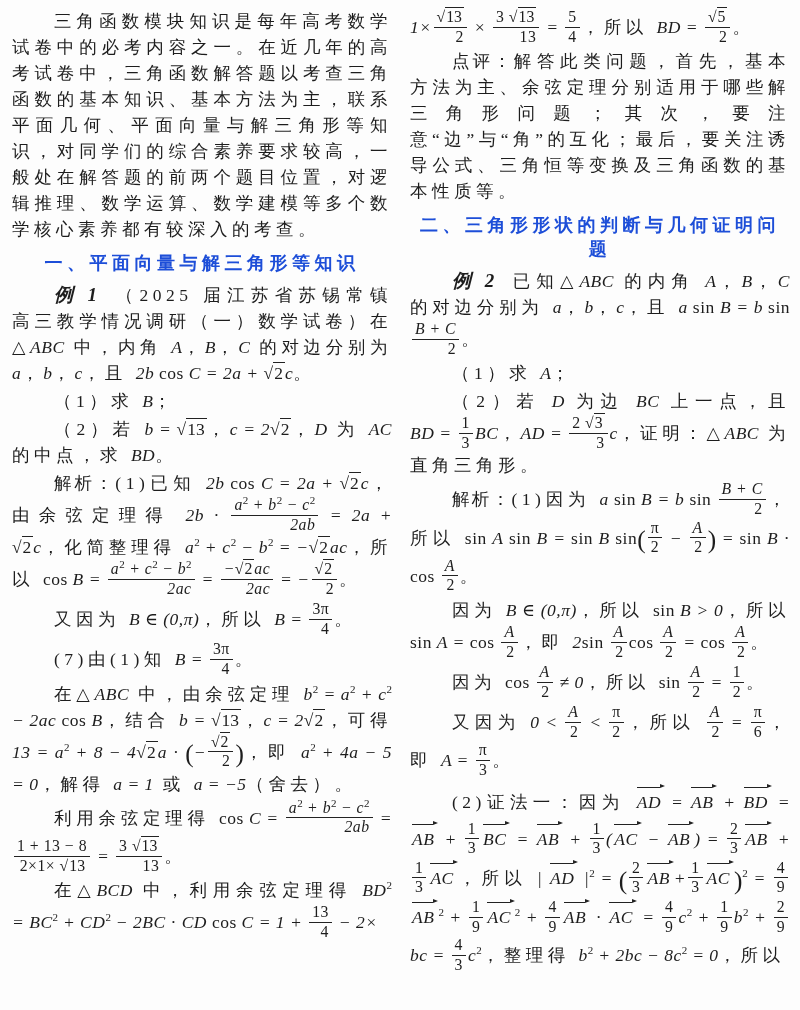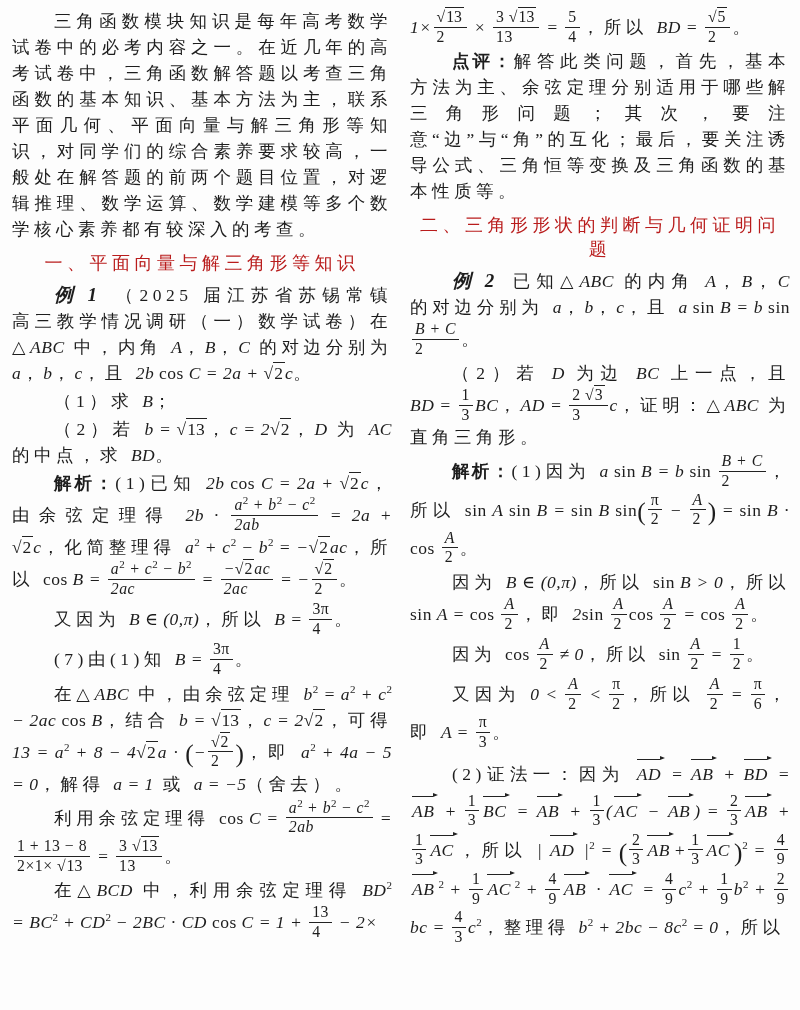--- a/index.html
+++ b/index.html
@@ -2,29 +2,29 @@
 <html><head>
 <meta charset="utf-8">
 <style>
   html,body{margin:0;padding:0;width:800px;height:1010px;overflow:hidden;background:#fdfdfd;}
   .page{box-sizing:border-box;width:708px;height:1010px;padding:6px 12px 0 12px;
         display:flex;gap:18px;color:#1d1d1d;
         font-family:"Liberation Serif","DejaVu Serif",serif;}
   .col{width:380px;flex:0 0 380px;}
   .para{font-size:17.5px;line-height:26px;text-align:justify;margin:2px 0;}
   .para.indent{text-indent:42px;}
-  .heading{font-family:"Liberation Sans","DejaVu Sans",sans-serif;font-weight:normal;
-           font-size:18px;color:#b91c1c;text-align:center;margin:9px 0 7px 0;letter-spacing:1px;}
+  .heading{font-family:"Liberation Sans","DejaVu Sans",sans-serif;font-weight:bold;
+           font-size:18px;color:#1d4ed8;text-align:center;margin:9px 0 7px 0;letter-spacing:1px;}
   .tx{letter-spacing:4.5px;}
   .m{font-style:italic;letter-spacing:0.5px;}
   .r{font-style:normal;letter-spacing:0.5px;}
-  .lbl{font-family:"Liberation Sans","DejaVu Sans",sans-serif;font-weight:bold;letter-spacing:2px;}
+  .lbl{font-family:"Liberation Sans","DejaVu Sans",sans-serif;font-weight:normal;letter-spacing:2px;}
   .ex{font-weight:bold;font-style:italic;font-size:19px;letter-spacing:3px;margin-right:14px;}
   sup{font-size:11px;font-style:normal;line-height:0;letter-spacing:0;}
-  .frac{display:inline-block;vertical-align:-0.55em;text-align:left;
+  .frac{display:inline-block;vertical-align:-0.55em;text-align:right;
         font-size:0.9em;line-height:1.18;margin:0 2px;text-indent:0;}
   .frac .num{display:block;padding:0 3px;}
   .frac .den{display:block;border-top:1px solid #222;padding:0 3px;}
   .sqrt{font-style:normal;white-space:nowrap;letter-spacing:0;}
   .sqrt .rt{letter-spacing:0;}
   .sqrt .rad{border-top:1px solid #222;padding:0 2px 0 1px;}
   .vec{position:relative;display:inline-block;font-style:italic;letter-spacing:0.5px;
        padding:3px 3px 0 1px;margin:4px 1px;text-indent:0;}
   .vec::before{content:"";position:absolute;left:1px;right:4px;top:1px;border-top:1.3px solid #222;}
   .vec::after{content:"";position:absolute;right:-1px;top:-1.6px;width:0;height:0;
@@ -46,20 +46,21 @@
       <div class="para indent"><span class="tx">(7)由(1)知 </span><span class="m">B = </span><span class="frac"><span class="num"><span class="r">3π</span></span><span class="den"><span class="r">4</span></span></span><span class="tx">。</span></div>
       <div class="para indent"><span class="tx">在△</span><span class="m">ABC</span><span class="tx"> 中，由余弦定理 </span><span class="m">b</span><sup>2</sup><span class="m"> = a</span><sup>2</sup><span class="m"> + c</span><sup>2</sup><span class="m"> − 2ac</span><span class="r"> cos </span><span class="m">B</span><span class="tx">，结合 </span><span class="m">b = </span><span class="sqrt"><span class="rt">√</span><span class="rad">13</span></span><span class="tx">，</span><span class="m">c = 2</span><span class="sqrt"><span class="rt">√</span><span class="rad">2</span></span><span class="tx">，可得 </span><span class="m">13 = a</span><sup>2</sup><span class="m"> + 8 − 4</span><span class="sqrt"><span class="rt">√</span><span class="rad">2</span></span><span class="m">a</span><span class="r"> · </span><span class="bigp">(</span><span class="m">−</span><span class="frac"><span class="num"><span class="sqrt"><span class="rt">√</span><span class="rad">2</span></span></span><span class="den"><span class="r">2</span></span></span><span class="bigp">)</span><span class="tx">，即 </span><span class="m">a</span><sup>2</sup><span class="m"> + 4a − 5 = 0</span><span class="tx">，解得 </span><span class="m">a = 1</span><span class="tx"> 或 </span><span class="m">a = −5</span><span class="tx">（舍去）。</span></div>
       <div class="para indent"><span class="tx">利用余弦定理得 </span><span class="r">cos </span><span class="m">C = </span><span class="frac"><span class="num"><span class="m">a</span><sup>2</sup><span class="m"> + b</span><sup>2</sup><span class="m"> − c</span><sup>2</sup></span><span class="den"><span class="m">2ab</span></span></span><span class="m"> = </span><span class="frac"><span class="num"><span class="r">1 + 13 − 8</span></span><span class="den"><span class="r">2×1× </span><span class="sqrt"><span class="rt">√</span><span class="rad">13</span></span></span></span><span class="m"> = </span><span class="frac"><span class="num"><span class="r">3 </span><span class="sqrt"><span class="rt">√</span><span class="rad">13</span></span></span><span class="den"><span class="r">13</span></span></span><span class="tx">。</span></div>
       <div class="para indent"><span class="tx">在△</span><span class="m">BCD</span><span class="tx"> 中，利用余弦定理得 </span><span class="m">BD</span><sup>2</sup><span class="m"> = </span><span class="m">BC</span><sup>2</sup><span class="m"> + CD</span><sup>2</sup><span class="m"> − 2BC</span><span class="r"> · </span><span class="m">CD</span><span class="r"> cos </span><span class="m">C = 1 + </span><span class="frac"><span class="num"><span class="r">13</span></span><span class="den"><span class="r">4</span></span></span><span class="m"> − 2×</span></div>
     </div>
   <div class="col">
       <div class="para"><span class="m">1×</span><span class="frac"><span class="num"><span class="sqrt"><span class="rt">√</span><span class="rad">13</span></span></span><span class="den"><span class="r">2</span></span></span><span class="m"> × </span><span class="frac"><span class="num"><span class="r">3 </span><span class="sqrt"><span class="rt">√</span><span class="rad">13</span></span></span><span class="den"><span class="r">13</span></span></span><span class="m"> = </span><span class="frac"><span class="num"><span class="r">5</span></span><span class="den"><span class="r">4</span></span></span><span class="tx">，所以 </span><span class="m">BD = </span><span class="frac"><span class="num"><span class="sqrt"><span class="rt">√</span><span class="rad">5</span></span></span><span class="den"><span class="r">2</span></span></span><span class="tx">。</span></div>
       <div class="para indent"><span class="lbl">点评：</span><span class="tx">解答此类问题，首先，基本方法为主、余弦定理分别适用于哪些解三角形问题；其次，要注意“边”与“角”的互化；最后，要关注诱导公式、三角恒等变换及三角函数的基本性质等。</span></div>
       <div class="heading"><span class="tx">二、三角形形状的判断与几何证明问题</span></div>
       <div class="para indent"><span class="ex">例 2</span><span class="tx">已知△</span><span class="m">ABC</span><span class="tx"> 的内角 </span><span class="m">A</span><span class="tx">，</span><span class="m">B</span><span class="tx">，</span><span class="m">C</span><span class="tx"> 的对边分别为 </span><span class="m">a</span><span class="tx">，</span><span class="m">b</span><span class="tx">，</span><span class="m">c</span><span class="tx">，且 </span><span class="m">a</span><span class="r"> sin </span><span class="m">B = b</span><span class="r"> sin </span><span class="frac"><span class="num"><span class="m">B + C</span></span><span class="den"><span class="r">2</span></span></span><span class="tx">。</span></div>
+      <div class="para indent"><span class="tx">（1）求 </span><span class="m">A</span><span class="tx">；</span></div>
       <div class="para indent"><span class="tx">（2）若 </span><span class="m">D</span><span class="tx"> 为边 </span><span class="m">BC</span><span class="tx"> 上一点，且 </span><span class="m">BD = </span><span class="frac"><span class="num"><span class="r">1</span></span><span class="den"><span class="r">3</span></span></span><span class="m">BC</span><span class="tx">，</span><span class="m">AD = </span><span class="frac"><span class="num"><span class="r">2 </span><span class="sqrt"><span class="rt">√</span><span class="rad">3</span></span></span><span class="den"><span class="r">3</span></span></span><span class="m">c</span><span class="tx">，证明：△</span><span class="m">ABC</span><span class="tx"> 为直角三角形。</span></div>
       <div class="para indent"><span class="lbl">解析：</span><span class="tx">(1)因为 </span><span class="m">a</span><span class="r"> sin </span><span class="m">B = b</span><span class="r"> sin </span><span class="frac"><span class="num"><span class="m">B + C</span></span><span class="den"><span class="r">2</span></span></span><span class="tx">，所以 </span><span class="r">sin </span><span class="m">A</span><span class="r"> sin </span><span class="m">B = </span><span class="r">sin </span><span class="m">B</span><span class="r"> sin</span><span class="bigp">(</span><span class="frac"><span class="num"><span class="r">π</span></span><span class="den"><span class="r">2</span></span></span><span class="m"> − </span><span class="frac"><span class="num"><span class="m">A</span></span><span class="den"><span class="r">2</span></span></span><span class="bigp">)</span><span class="m"> = </span><span class="r">sin </span><span class="m">B</span><span class="r"> · </span><span class="r">cos </span><span class="frac"><span class="num"><span class="m">A</span></span><span class="den"><span class="r">2</span></span></span><span class="tx">。</span></div>
       <div class="para indent"><span class="tx">因为 </span><span class="m">B ∈ (0,π)</span><span class="tx">，所以 </span><span class="r">sin </span><span class="m">B &gt; 0</span><span class="tx">，所以 </span><span class="r">sin </span><span class="m">A = </span><span class="r">cos </span><span class="frac"><span class="num"><span class="m">A</span></span><span class="den"><span class="r">2</span></span></span><span class="tx">，即 </span><span class="m">2</span><span class="r">sin </span><span class="frac"><span class="num"><span class="m">A</span></span><span class="den"><span class="r">2</span></span></span><span class="r">cos </span><span class="frac"><span class="num"><span class="m">A</span></span><span class="den"><span class="r">2</span></span></span><span class="m"> = </span><span class="r">cos </span><span class="frac"><span class="num"><span class="m">A</span></span><span class="den"><span class="r">2</span></span></span><span class="tx">。</span></div>
       <div class="para indent"><span class="tx">因为 </span><span class="r">cos </span><span class="frac"><span class="num"><span class="m">A</span></span><span class="den"><span class="r">2</span></span></span><span class="m"> ≠ 0</span><span class="tx">，所以 </span><span class="r">sin </span><span class="frac"><span class="num"><span class="m">A</span></span><span class="den"><span class="r">2</span></span></span><span class="m"> = </span><span class="frac"><span class="num"><span class="r">1</span></span><span class="den"><span class="r">2</span></span></span><span class="tx">。</span></div>
       <div class="para indent"><span class="tx">又因为 </span><span class="m">0 &lt; </span><span class="frac"><span class="num"><span class="m">A</span></span><span class="den"><span class="r">2</span></span></span><span class="m"> &lt; </span><span class="frac"><span class="num"><span class="r">π</span></span><span class="den"><span class="r">2</span></span></span><span class="tx">，所以 </span><span class="frac"><span class="num"><span class="m">A</span></span><span class="den"><span class="r">2</span></span></span><span class="m"> = </span><span class="frac"><span class="num"><span class="r">π</span></span><span class="den"><span class="r">6</span></span></span><span class="tx">，即 </span><span class="m">A = </span><span class="frac"><span class="num"><span class="r">π</span></span><span class="den"><span class="r">3</span></span></span><span class="tx">。</span></div>
       <div class="para indent"><span class="tx">(2)证法一：因为 </span><span class="vec">AD</span><span class="m"> = </span><span class="vec">AB</span><span class="m"> + </span><span class="vec">BD</span><span class="m"> = </span><span class="vec">AB</span><span class="m"> + </span><span class="frac"><span class="num"><span class="r">1</span></span><span class="den"><span class="r">3</span></span></span><span class="vec">BC</span><span class="m"> = </span><span class="vec">AB</span><span class="m"> + </span><span class="frac"><span class="num"><span class="r">1</span></span><span class="den"><span class="r">3</span></span></span><span class="m">(</span><span class="vec">AC</span><span class="m"> − </span><span class="vec">AB</span><span class="m">) = </span><span class="frac"><span class="num"><span class="r">2</span></span><span class="den"><span class="r">3</span></span></span><span class="vec">AB</span><span class="m"> + </span><span class="frac"><span class="num"><span class="r">1</span></span><span class="den"><span class="r">3</span></span></span><span class="vec">AC</span><span class="tx">，所以 </span><span class="m">| </span><span class="vec">AD</span><span class="m"> |</span><sup>2</sup><span class="m"> = </span><span class="bigp">(</span><span class="frac"><span class="num"><span class="r">2</span></span><span class="den"><span class="r">3</span></span></span><span class="vec">AB</span><span class="m">+</span><span class="frac"><span class="num"><span class="r">1</span></span><span class="den"><span class="r">3</span></span></span><span class="vec">AC</span><span class="bigp">)</span><sup>2</sup><span class="m"> = </span><span class="frac"><span class="num"><span class="r">4</span></span><span class="den"><span class="r">9</span></span></span><span class="vec">AB</span><sup>2</sup><span class="m"> + </span><span class="frac"><span class="num"><span class="r">1</span></span><span class="den"><span class="r">9</span></span></span><span class="vec">AC</span><sup>2</sup><span class="m"> + </span><span class="frac"><span class="num"><span class="r">4</span></span><span class="den"><span class="r">9</span></span></span><span class="vec">AB</span><span class="r"> · </span><span class="vec">AC</span><span class="m"> = </span><span class="frac"><span class="num"><span class="r">4</span></span><span class="den"><span class="r">9</span></span></span><span class="m">c</span><sup>2</sup><span class="m"> + </span><span class="frac"><span class="num"><span class="r">1</span></span><span class="den"><span class="r">9</span></span></span><span class="m">b</span><sup>2</sup><span class="m"> + </span><span class="frac"><span class="num"><span class="r">2</span></span><span class="den"><span class="r">9</span></span></span><span class="m">bc = </span><span class="frac"><span class="num"><span class="r">4</span></span><span class="den"><span class="r">3</span></span></span><span class="m">c</span><sup>2</sup><span class="tx">，整理得 </span><span class="m">b</span><sup>2</sup><span class="m"> + 2bc − 8c</span><sup>2</sup><span class="m"> = 0</span><span class="tx">，所以</span></div>
     </div>
 </div>
 
 </body></html>

